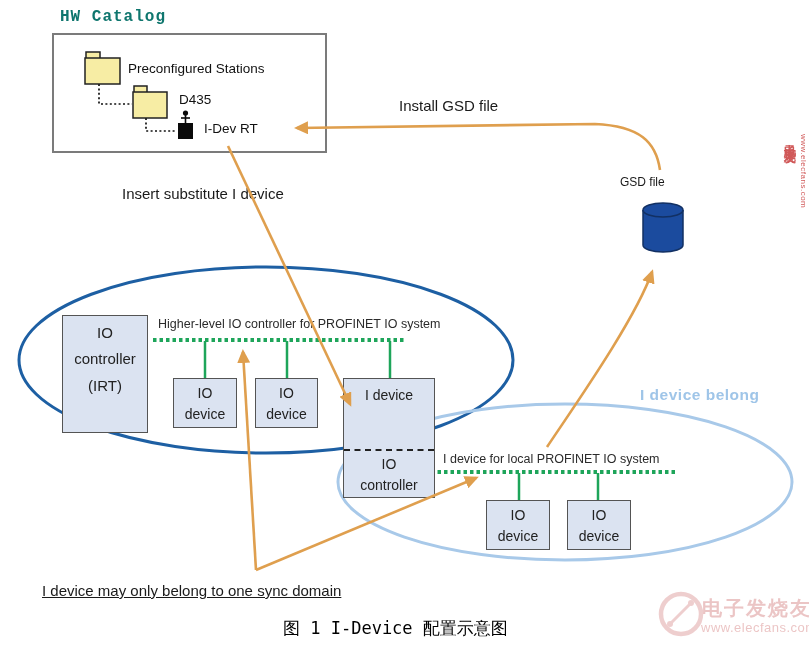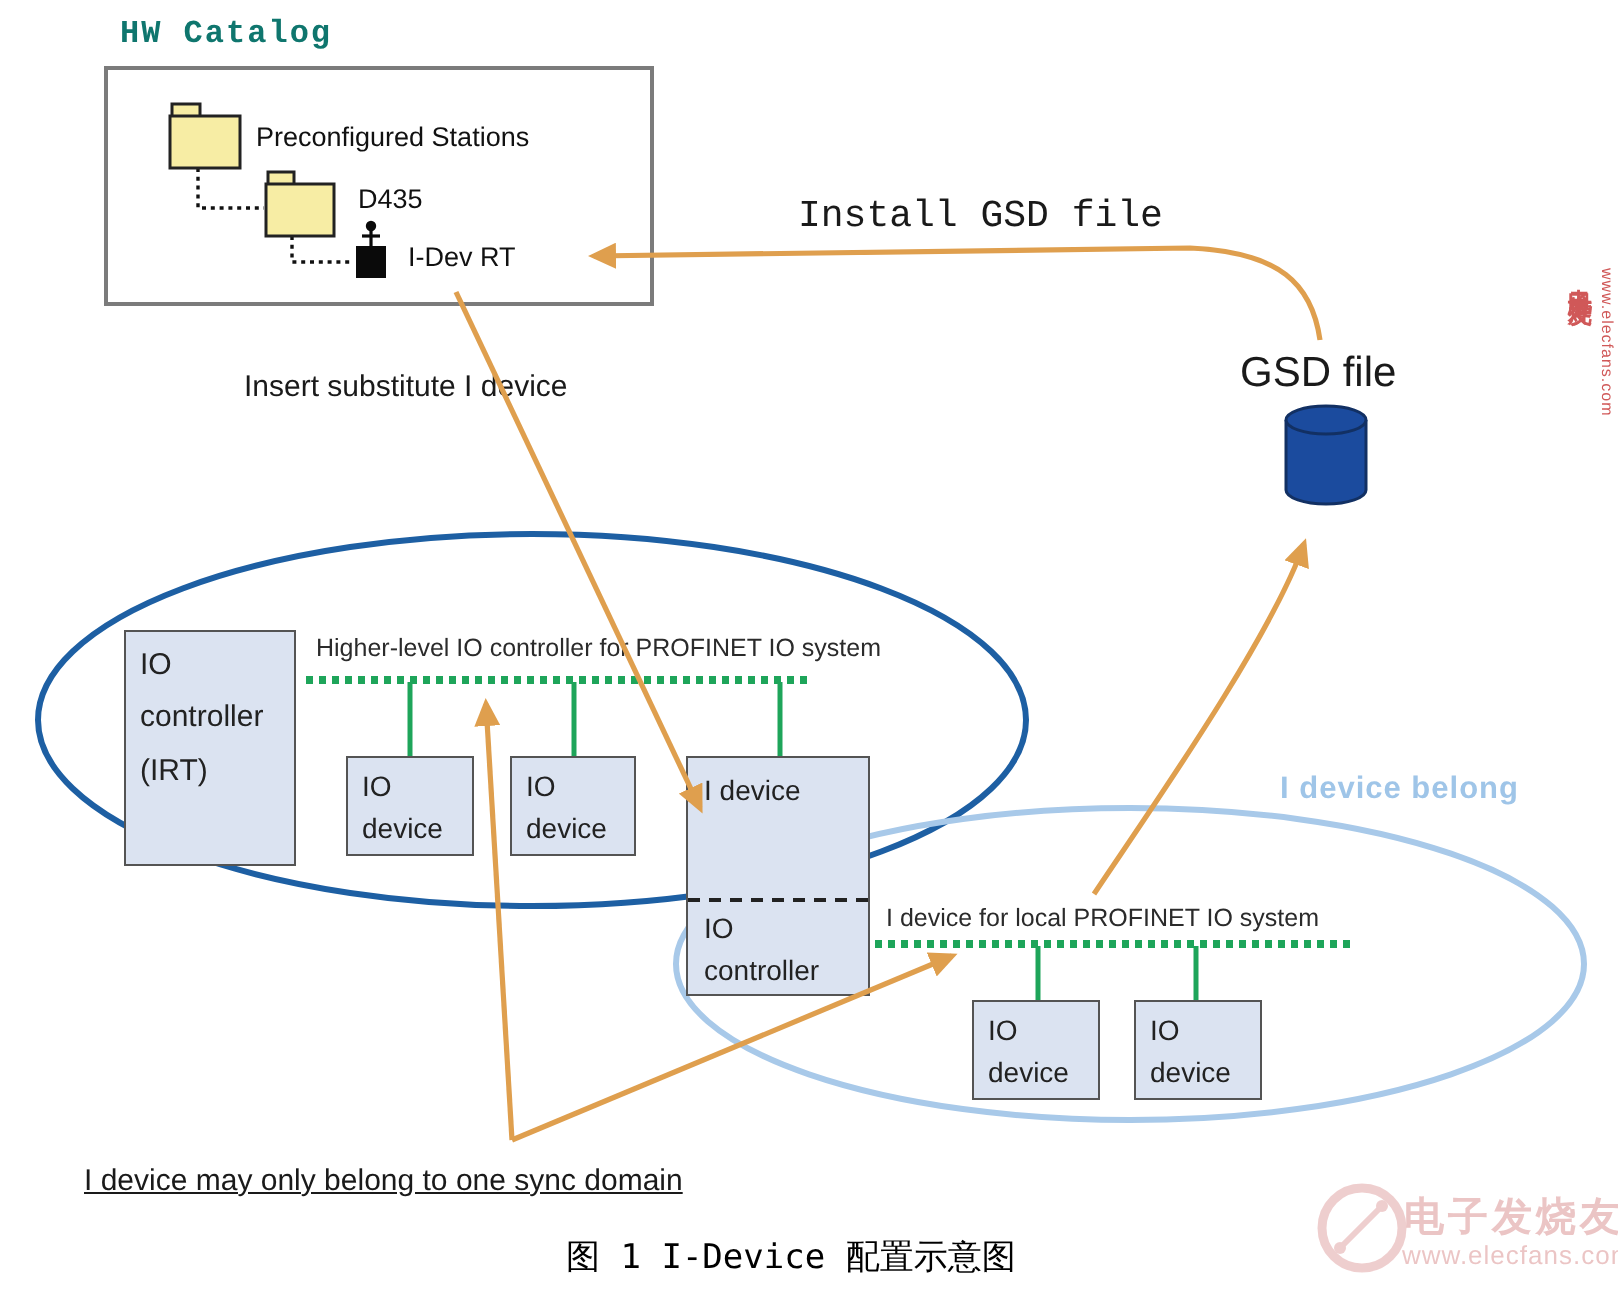--- a/index.html
+++ b/index.html
@@ -11,33 +11,33 @@
   .z1{z-index:1}.z2{z-index:2}.z3{z-index:3}
   .t{position:absolute;white-space:nowrap;}
   .pre{white-space:pre-line;}
   .hw-title{left:60px;top:8px;font-size:16px;font-weight:600;letter-spacing:1px;color:#0f766e;font-family:Liberation Mono, monospace;}
   .hwbox{position:absolute;left:52px;top:33px;width:275px;height:120px;border:2px solid #7b7b7b;box-sizing:border-box;background:transparent;z-index:2;}
   .tree-lbl{font-size:13.5px;color:#111;}
   .lbl1{left:128px;top:61px;}
   .lbl2{left:179px;top:92px;}
   .lbl3{left:204px;top:121px;}
   .insert{left:122px;top:169px;font-size:15px;margin-top:16px;}
-  .install{left:399px;top:97px;font-size:19px;font-family:Liberation Mono, monospace;}
-  .gsd{left:620px;top:175px;font-size:21px;}
+  .install{left:399px;top:97px;font-size:15px;}
+  .gsd{left:620px;top:175px;font-size:12px;}
   .create{left:531px;top:277px;font-size:15px;}
   .proj-hi{left:126px;top:233px;font-size:15px;font-weight:600;color:var(--blue_label);letter-spacing:-0.1px;}
   .proj-lo{left:640px;top:386px;font-size:15.5px;font-weight:600;color:var(--light_blue_label);letter-spacing:0.5px;}
   .bus-lbl{font-size:12.5px;color:#2b2b2b;}
   .bus1-lbl{left:158px;top:317px;}
   .bus2-lbl{left:443px;top:452px;}
   .sync{left:42px;top:582px;font-size:15px;text-decoration:underline;}
   .caption{left:283px;top:617px;font-size:17px;color:#000;font-family:"DejaVu Sans Mono","DejaVu Sans",monospace;}
   .node{
     position:absolute;background:var(--box_fill);border:1.5px solid var(--box_border);
-    box-sizing:border-box;font-size:14px;line-height:1.5;color:#222;padding:4px 7px;z-index:2;
+    box-sizing:border-box;font-size:14px;line-height:1.5;color:#222;padding:4px 7px;z-index:2;text-align:center;
   }
   .n-ioc{left:62px;top:315px;width:86px;height:118px;font-size:15px;line-height:1.75;}
   .n-dev1{left:173px;top:378px;width:64px;height:50px;}
   .n-dev2{left:255px;top:378px;width:63px;height:50px;}
   .n-idev{left:343px;top:378px;width:92px;height:120px;padding:0;}
   .n-idev .top{height:70px;padding:6px 8px;box-sizing:border-box;}
   .n-idev .bottom{height:48px;border-top:2px dashed #222;padding:3px 8px;box-sizing:border-box;line-height:1.5;}
   .n-dev3{left:486px;top:500px;width:64px;height:50px;}
   .n-dev4{left:567px;top:500px;width:64px;height:50px;}
   .el1{fill:none;stroke:var(--ellipse1);stroke-width:3px;}

